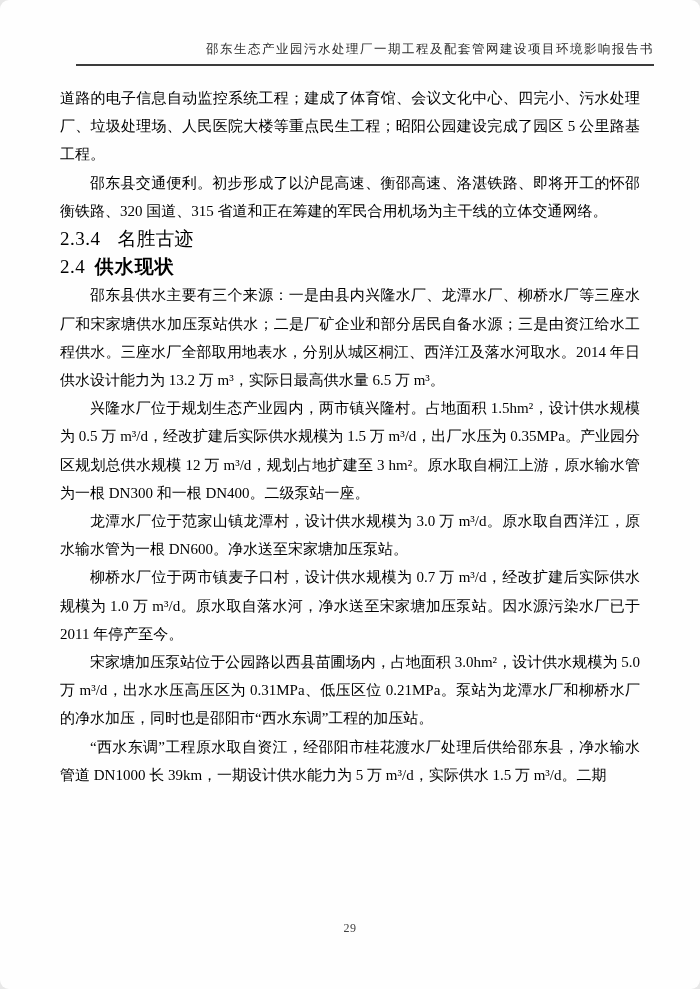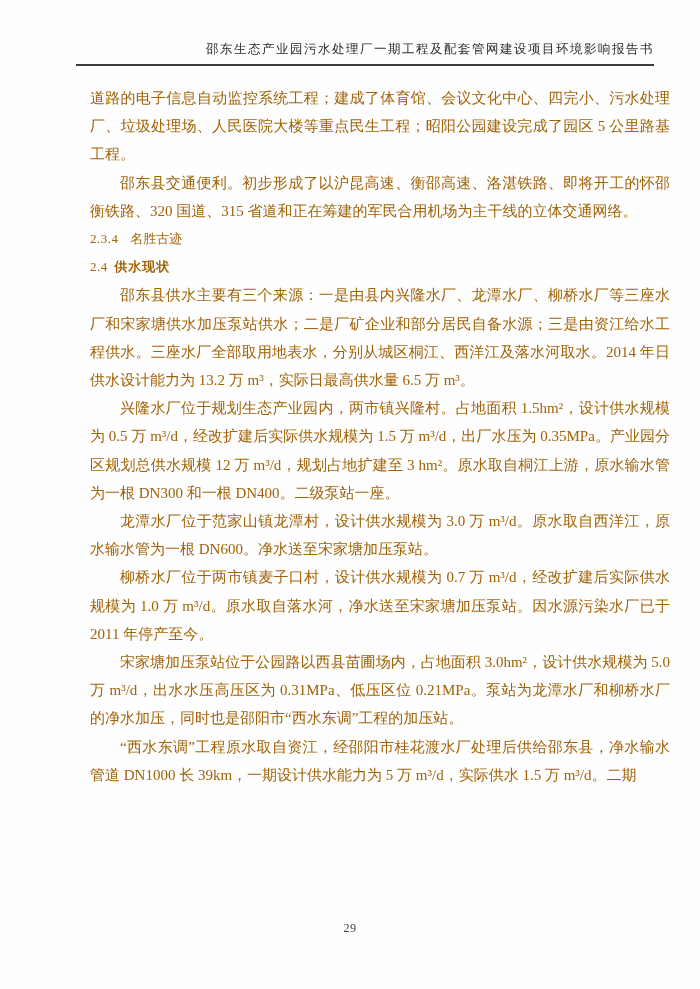--- a/index.html
+++ b/index.html
@@ -10,20 +10,21 @@
   }
   .page {
     position: relative;
     width: 700px;
     height: 989px;
     margin: 0 auto;
     background: #fefefe;
     font-family: "Liberation Serif", "DejaVu Serif", serif;
     color: #1f1f1f;
     overflow: hidden;
+    border-radius: 9px;
   }
   
   .page-header {
     position: absolute;
     top: 42px;
     left: 76px;
     right: 46px;
   }
   .header-title {
     text-align: right;
@@ -35,37 +36,37 @@
   }
   .header-rule {
     margin-top: 7px;
     border-bottom: 2px solid #3c3c3c;
     height: 0;
   }
   
   .doc-body {
     position: absolute;
     top: 84px;
-    left: 90px;
+    left: 60px;
     width: 580px;
     font-size: 15px;
     line-height: 28.2px;
     text-align: justify;
-    color: #a16207;
+    color: #000000;
   }
   .para {
     margin: 0;
     text-indent: 2em;
   }
   .para.no-indent {
     text-indent: 0;
   }
   .heading {
     margin: 0;
-    font-size: 13px;
+    font-size: 19px;
     font-weight: 400;
     line-height: 28.2px;
     text-align: left;
   }
   .heading .heading-number {
     letter-spacing: 0.5px;
   }
   .heading .heading-title {
     margin-left: 0.9em;
   }

